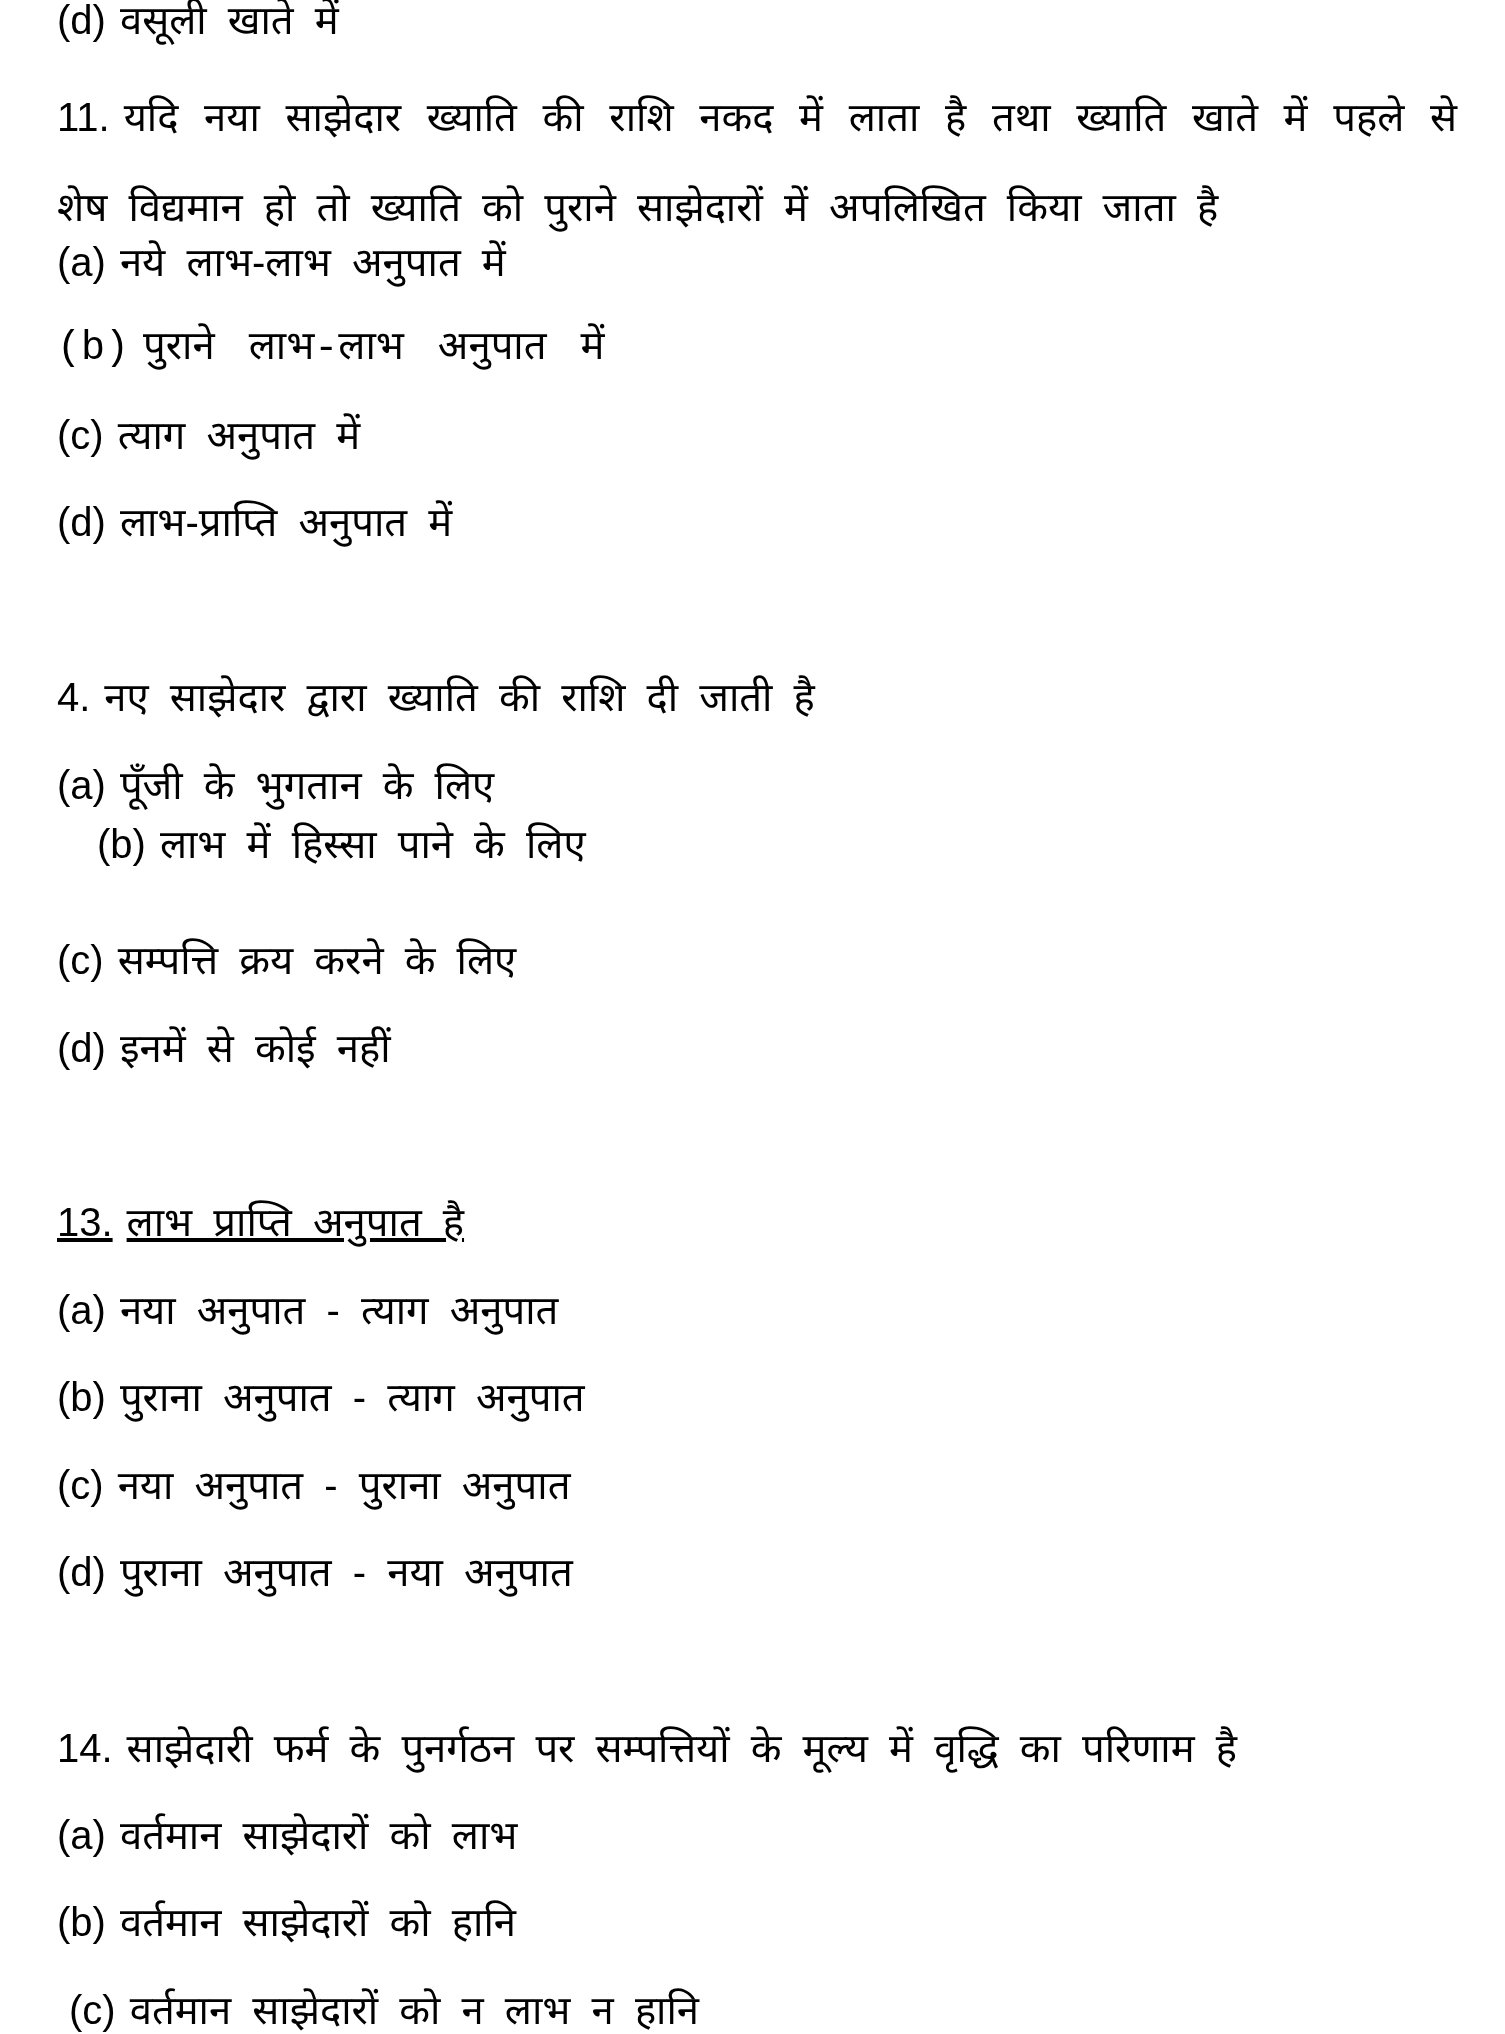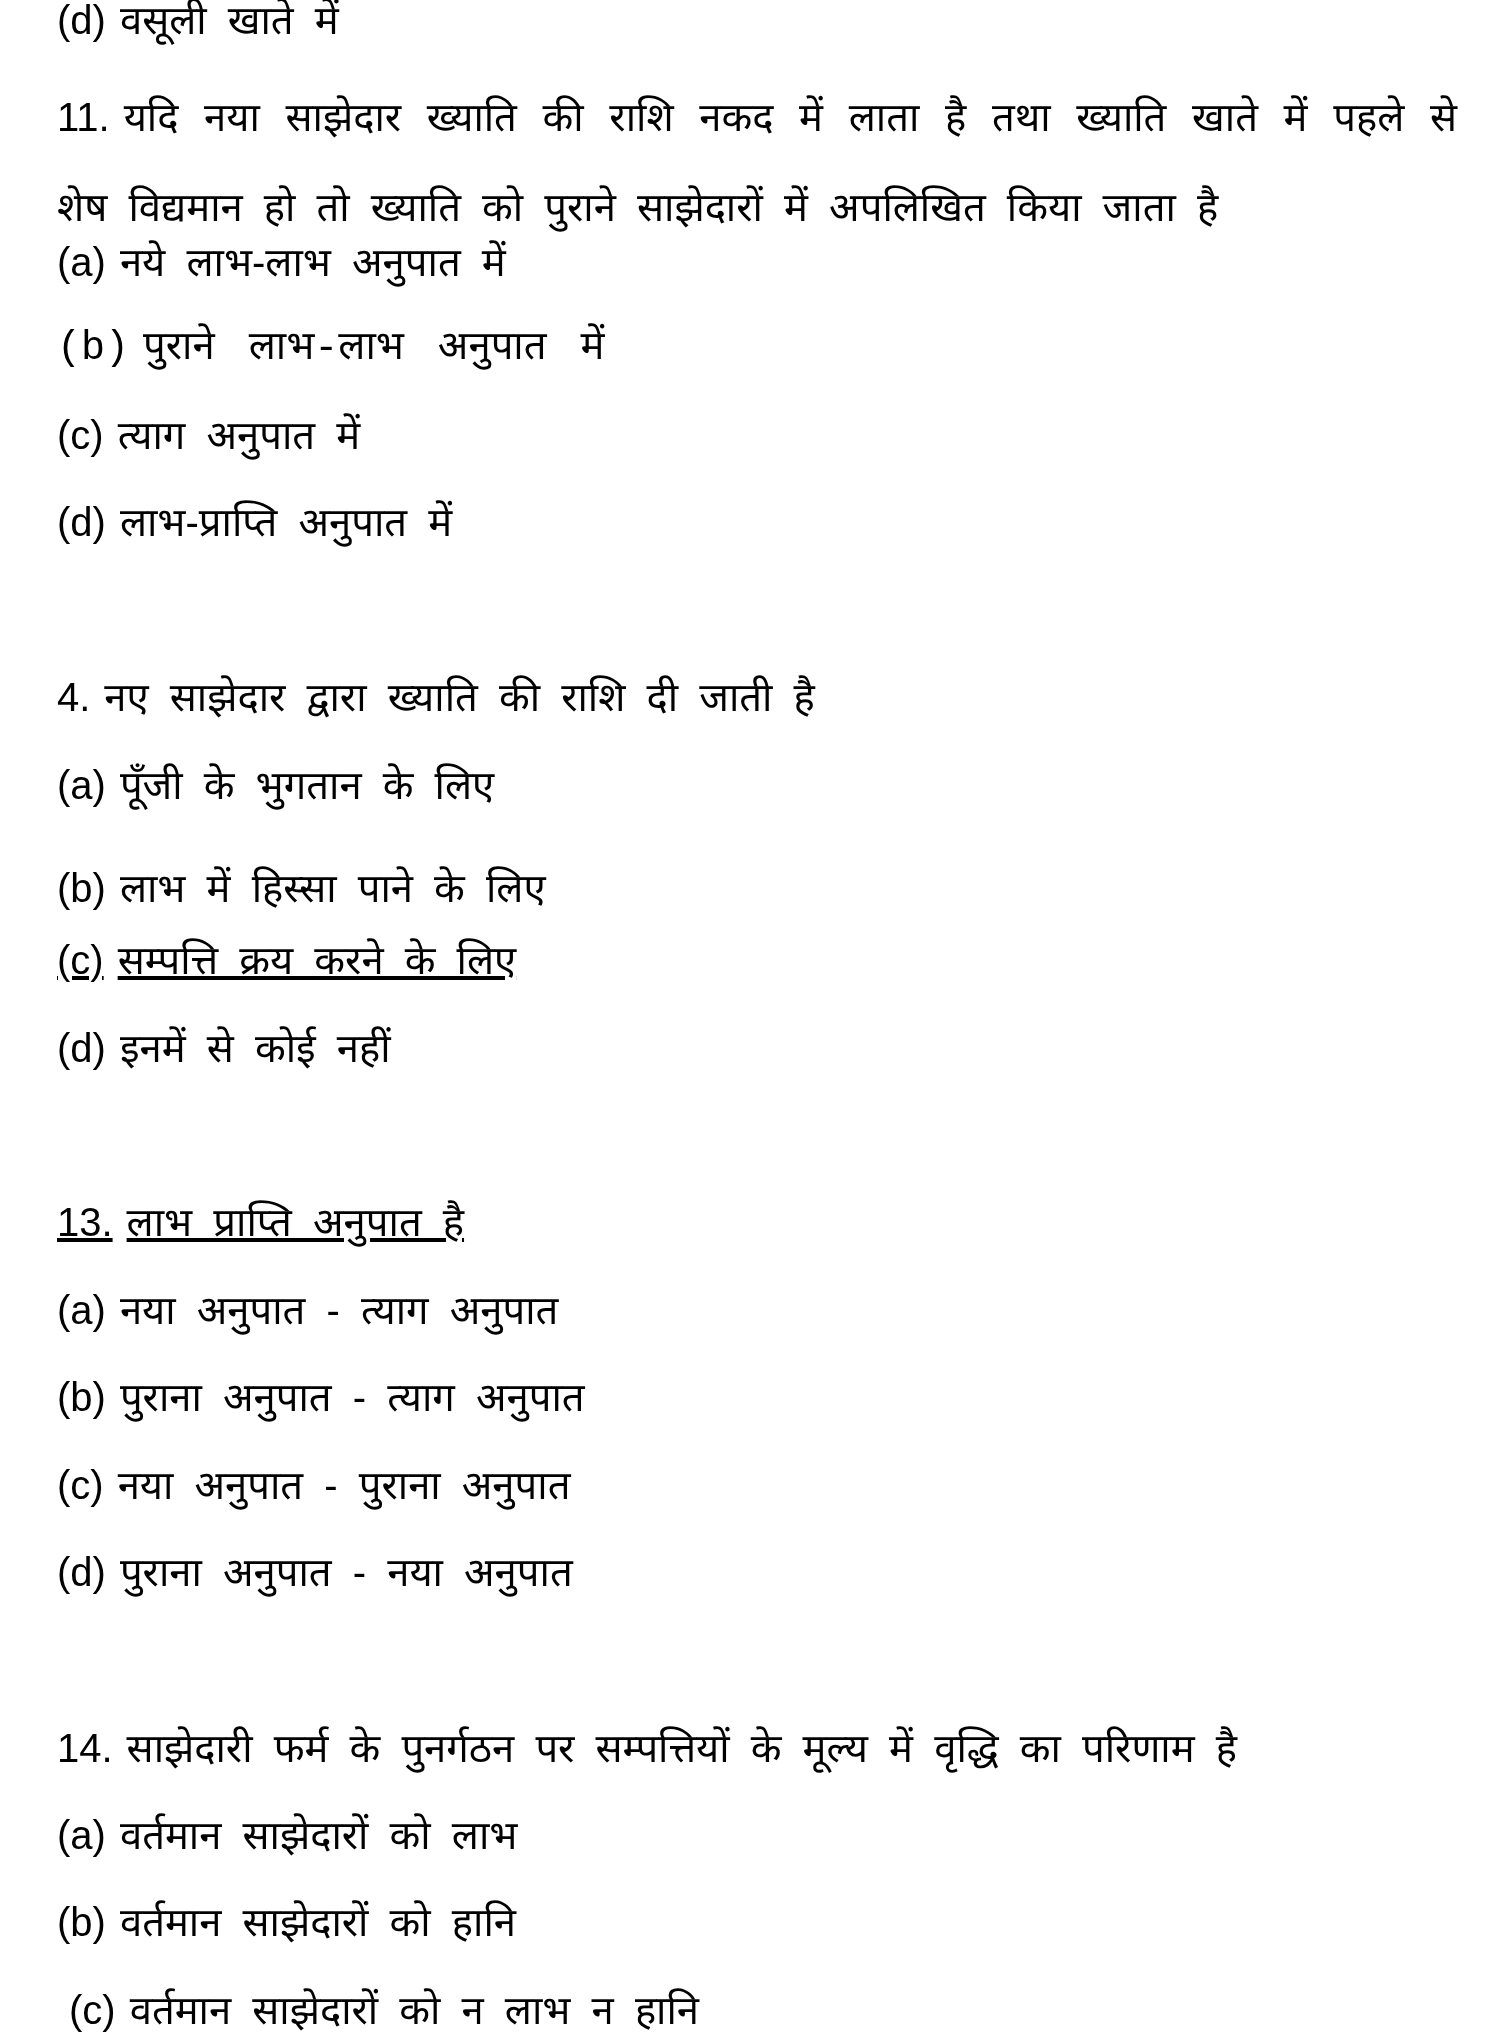--- a/index.html
+++ b/index.html
@@ -56,24 +56,24 @@
 <div class="line" style="top:502px;">
   <span class="label">(d)</span><span>लाभ-प्राप्ति अनुपात में</span>
 </div>
 
 <div class="line" style="top:677px;">
   <span class="label">4.</span><span>नए साझेदार द्वारा ख्याति की राशि दी जाती है</span>
 </div>
 <div class="line" style="top:765px;">
   <span class="label">(a)</span><span>पूँजी के भुगतान के लिए</span>
 </div>
-<div class="line" style="top:868px;">
+<div class="line" style="top:824px;margin-left:40px;">
   <span class="label">(b)</span><span>लाभ में हिस्सा पाने के लिए</span>
 </div>
-<div class="line" style="top:940px;text-decoration:underline;">
+<div class="line" style="top:940px;">
   <span class="label">(c)</span><span>सम्पत्ति क्रय करने के लिए</span>
 </div>
 <div class="line" style="top:1028px;">
   <span class="label">(d)</span><span>इनमें से कोई नहीं</span>
 </div>
 
 <div class="line" style="top:1202px;text-decoration:underline;">
   <span class="label">13.</span><span>लाभ प्राप्ति अनुपात है</span>
 </div>
 <div class="line" style="top:1290px;">

